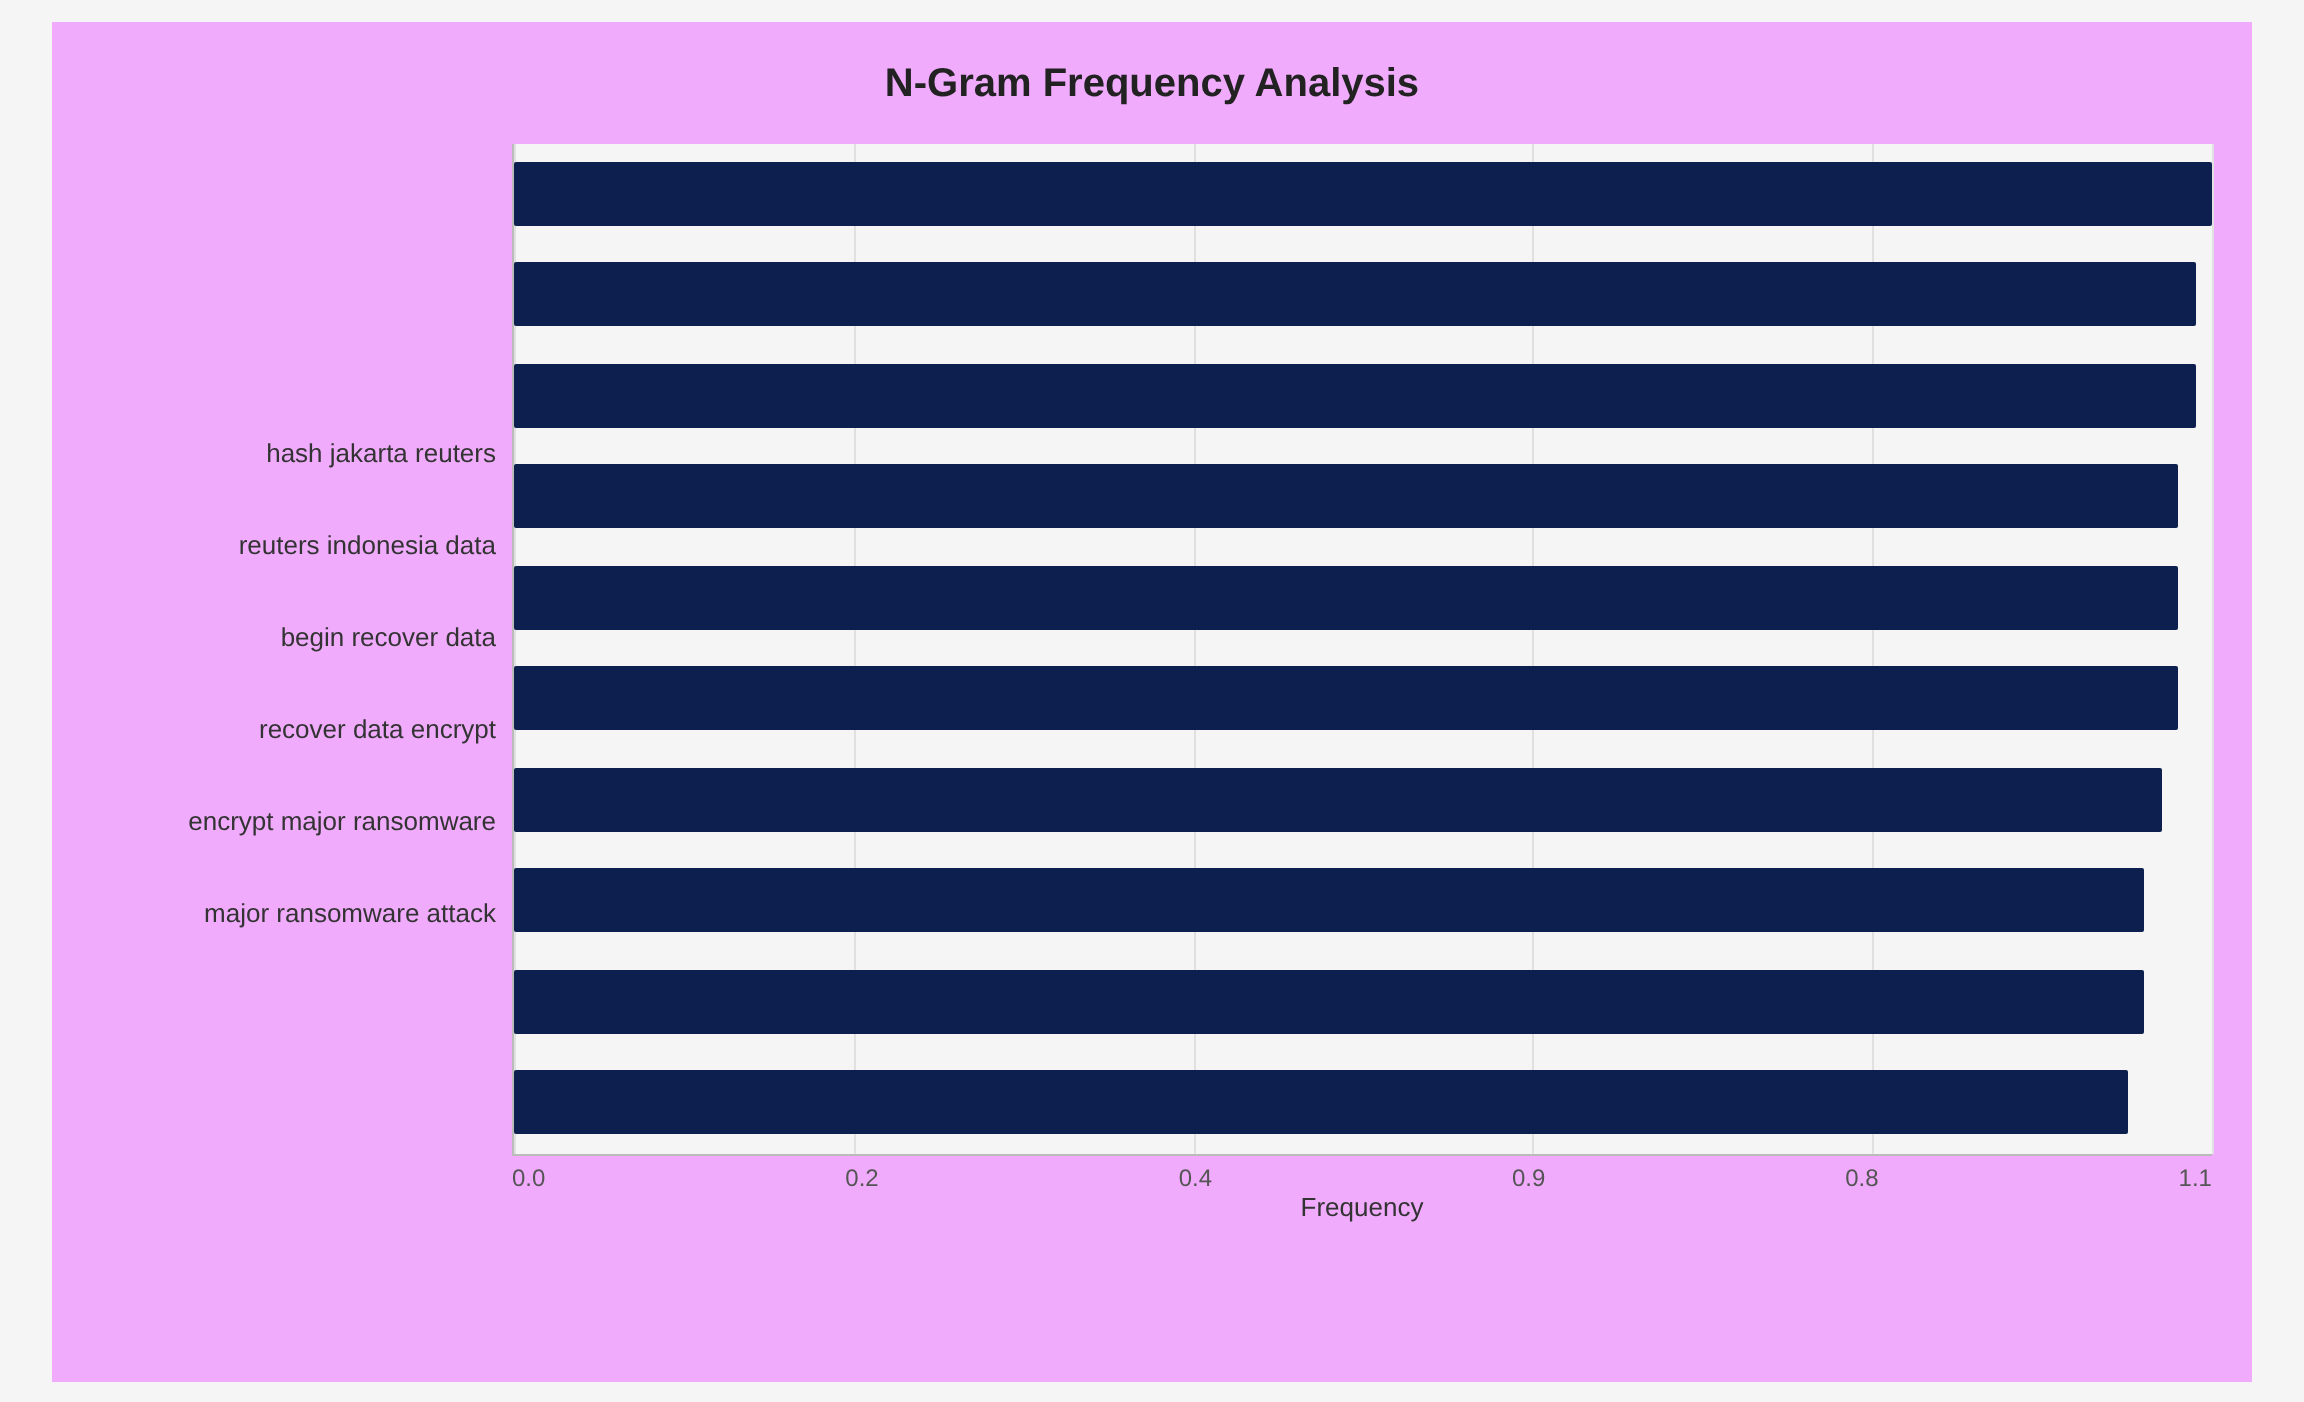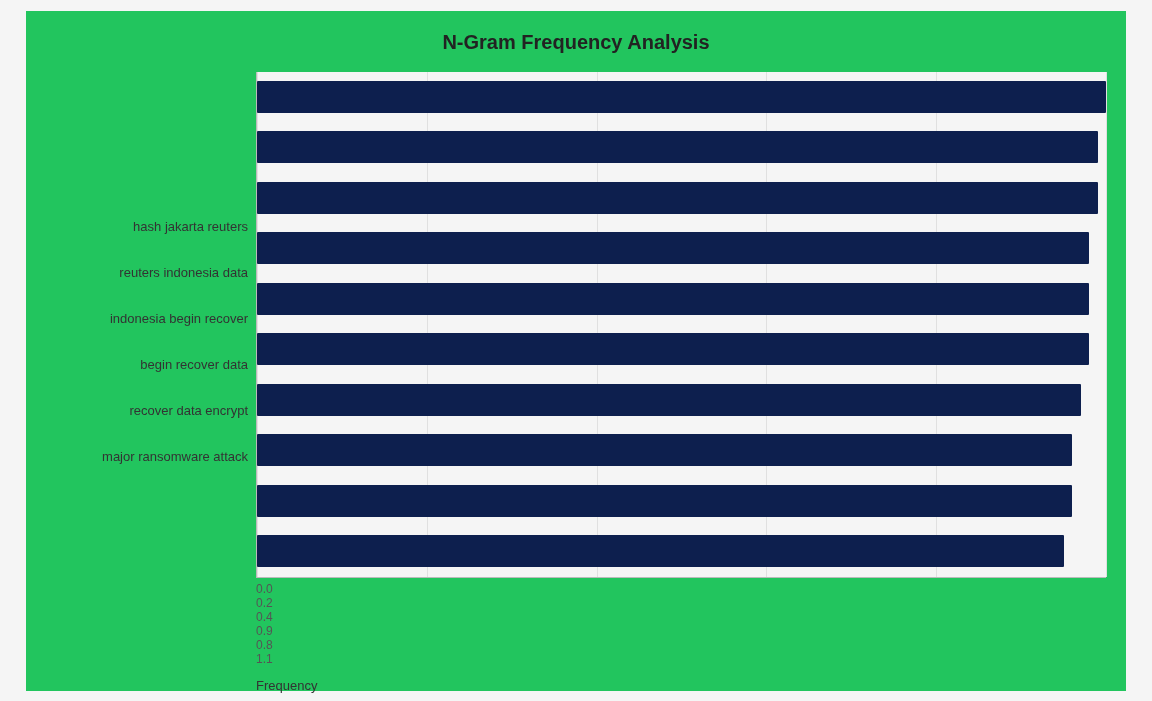--- a/index.html
+++ b/index.html
@@ -6,21 +6,21 @@
     body {
       background: #f5f5f5;
       font-family: Arial, sans-serif;
       width: 1152px;
       height: 701px;
       display: flex;
       align-items: center;
       justify-content: center;
     }
     .chart-container {
-      background: #22c55e;
+      background: #f0abfc;
       width: 1100px;
       height: 680px;
       position: relative;
       padding: 20px 20px 60px 20px;
     }
     .chart-title {
       text-align: center;
       font-size: 20px;
       font-weight: bold;
       color: #222;
@@ -87,45 +87,45 @@
       height: 30px;
       position: relative;
       margin-top: 4px;
     }
     .x-axis-labels {
       display: flex;
       justify-content: space-between;
       font-size: 12px;
       color: #555;
       padding: 0;
-      flex-direction: column;
     }
     .x-axis-title {
+      text-align: center;
       font-size: 13px;
       color: #333;
-      margin-top: 12px;
+      margin-top: 0;
     }
     .axis-border {
       border-left: 1.5px solid #bbb;
       border-bottom: 1.5px solid #bbb;
       position: relative;
     }
   </style>
 </head>
 <body>
 
 <div class="chart-container">
   <div class="chart-title">N-Gram Frequency Analysis</div>
   <div class="chart-area">
     <div class="y-axis" id="y-axis-labels">
         <div class="y-label">hash jakarta reuters</div>
         <div class="y-label">reuters indonesia data</div>
-        <div class="y-label">indonesia begin recover</div>
         <div class="y-label">begin recover data</div>
         <div class="y-label">recover data encrypt</div>
+        <div class="y-label">encrypt major ransomware</div>
         <div class="y-label">major ransomware attack</div>
       </div>
     <div class="bars-and-xaxis">
       <div class="bars-area axis-border" id="bars-area">
 
       <div class="grid-line" style="left: 0%;"></div>
           <div class="grid-line" style="left: 20%;"></div>
           <div class="grid-line" style="left: 40%;"></div>
           <div class="grid-line" style="left: 60%;"></div>
           <div class="grid-line" style="left: 80%;"></div>

